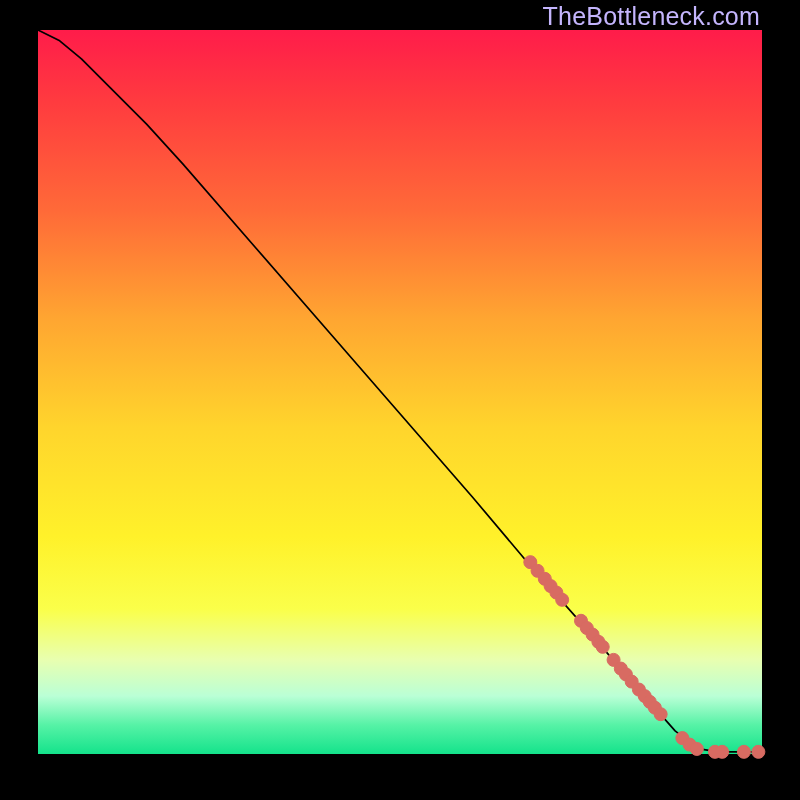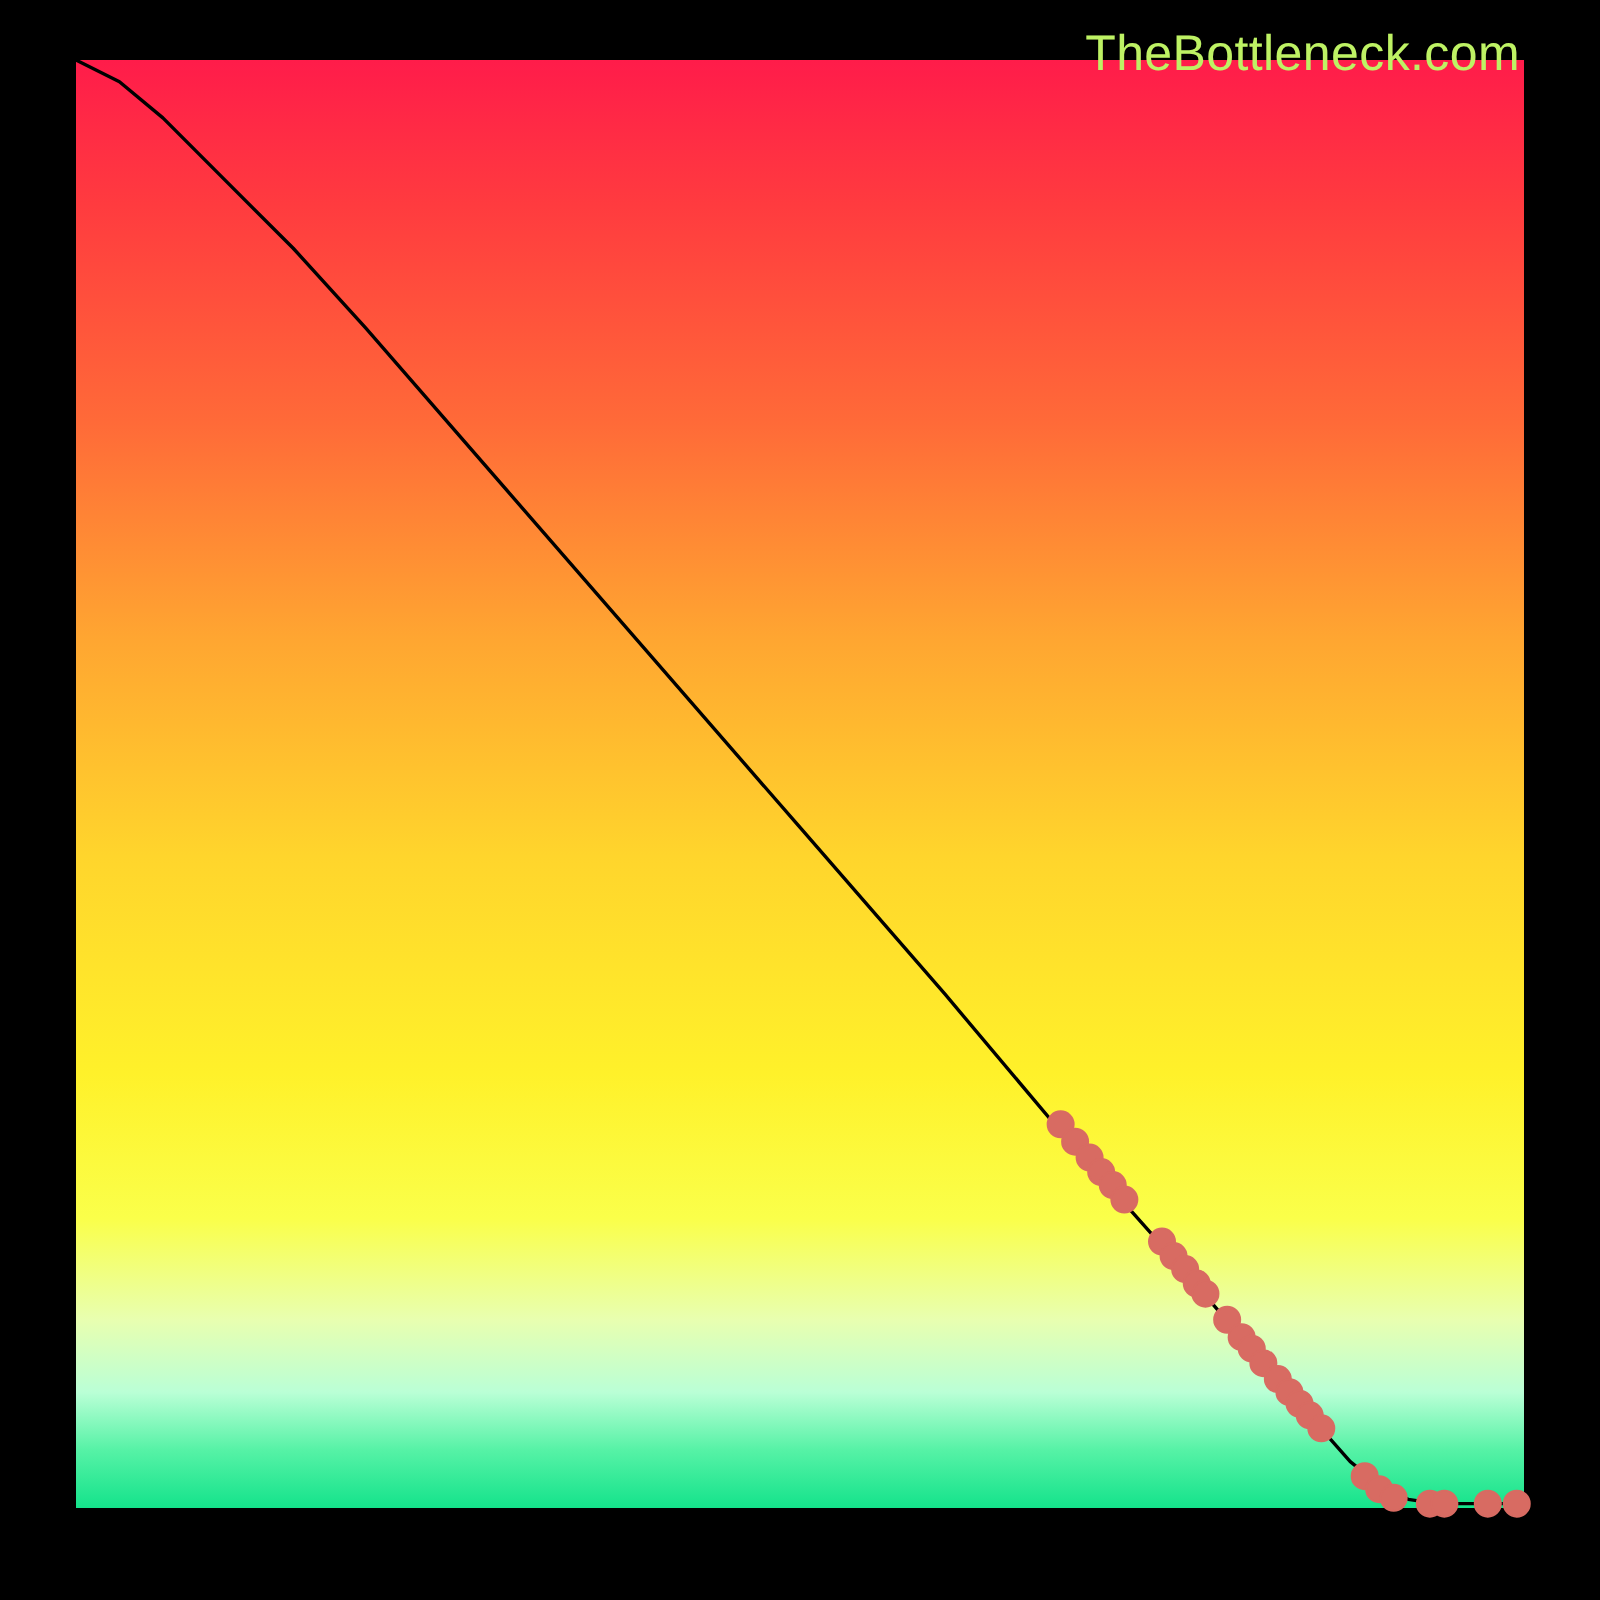--- a/index.html
+++ b/index.html
@@ -26,25 +26,25 @@
       #fff12a 70%,
       #faff4a 80%,
       #e8ffb0 87%,
       #baffd6 92%,
       #56f2a6 96%,
       #14e38b 100%
     );
   }
   .watermark {
     position: absolute;
-    top: 13px;
+    top: 2px;
     right: 40px;
     font-size: 25px;
     font-weight: 400;
-    color: #bef264;
+    color: #c4b5fd;
     letter-spacing: 0.2px;
   }
   svg.plot {
     position: absolute;
     left: 0;
     top: 0;
   }
   .curve {
     fill: none;
     stroke: #000;

